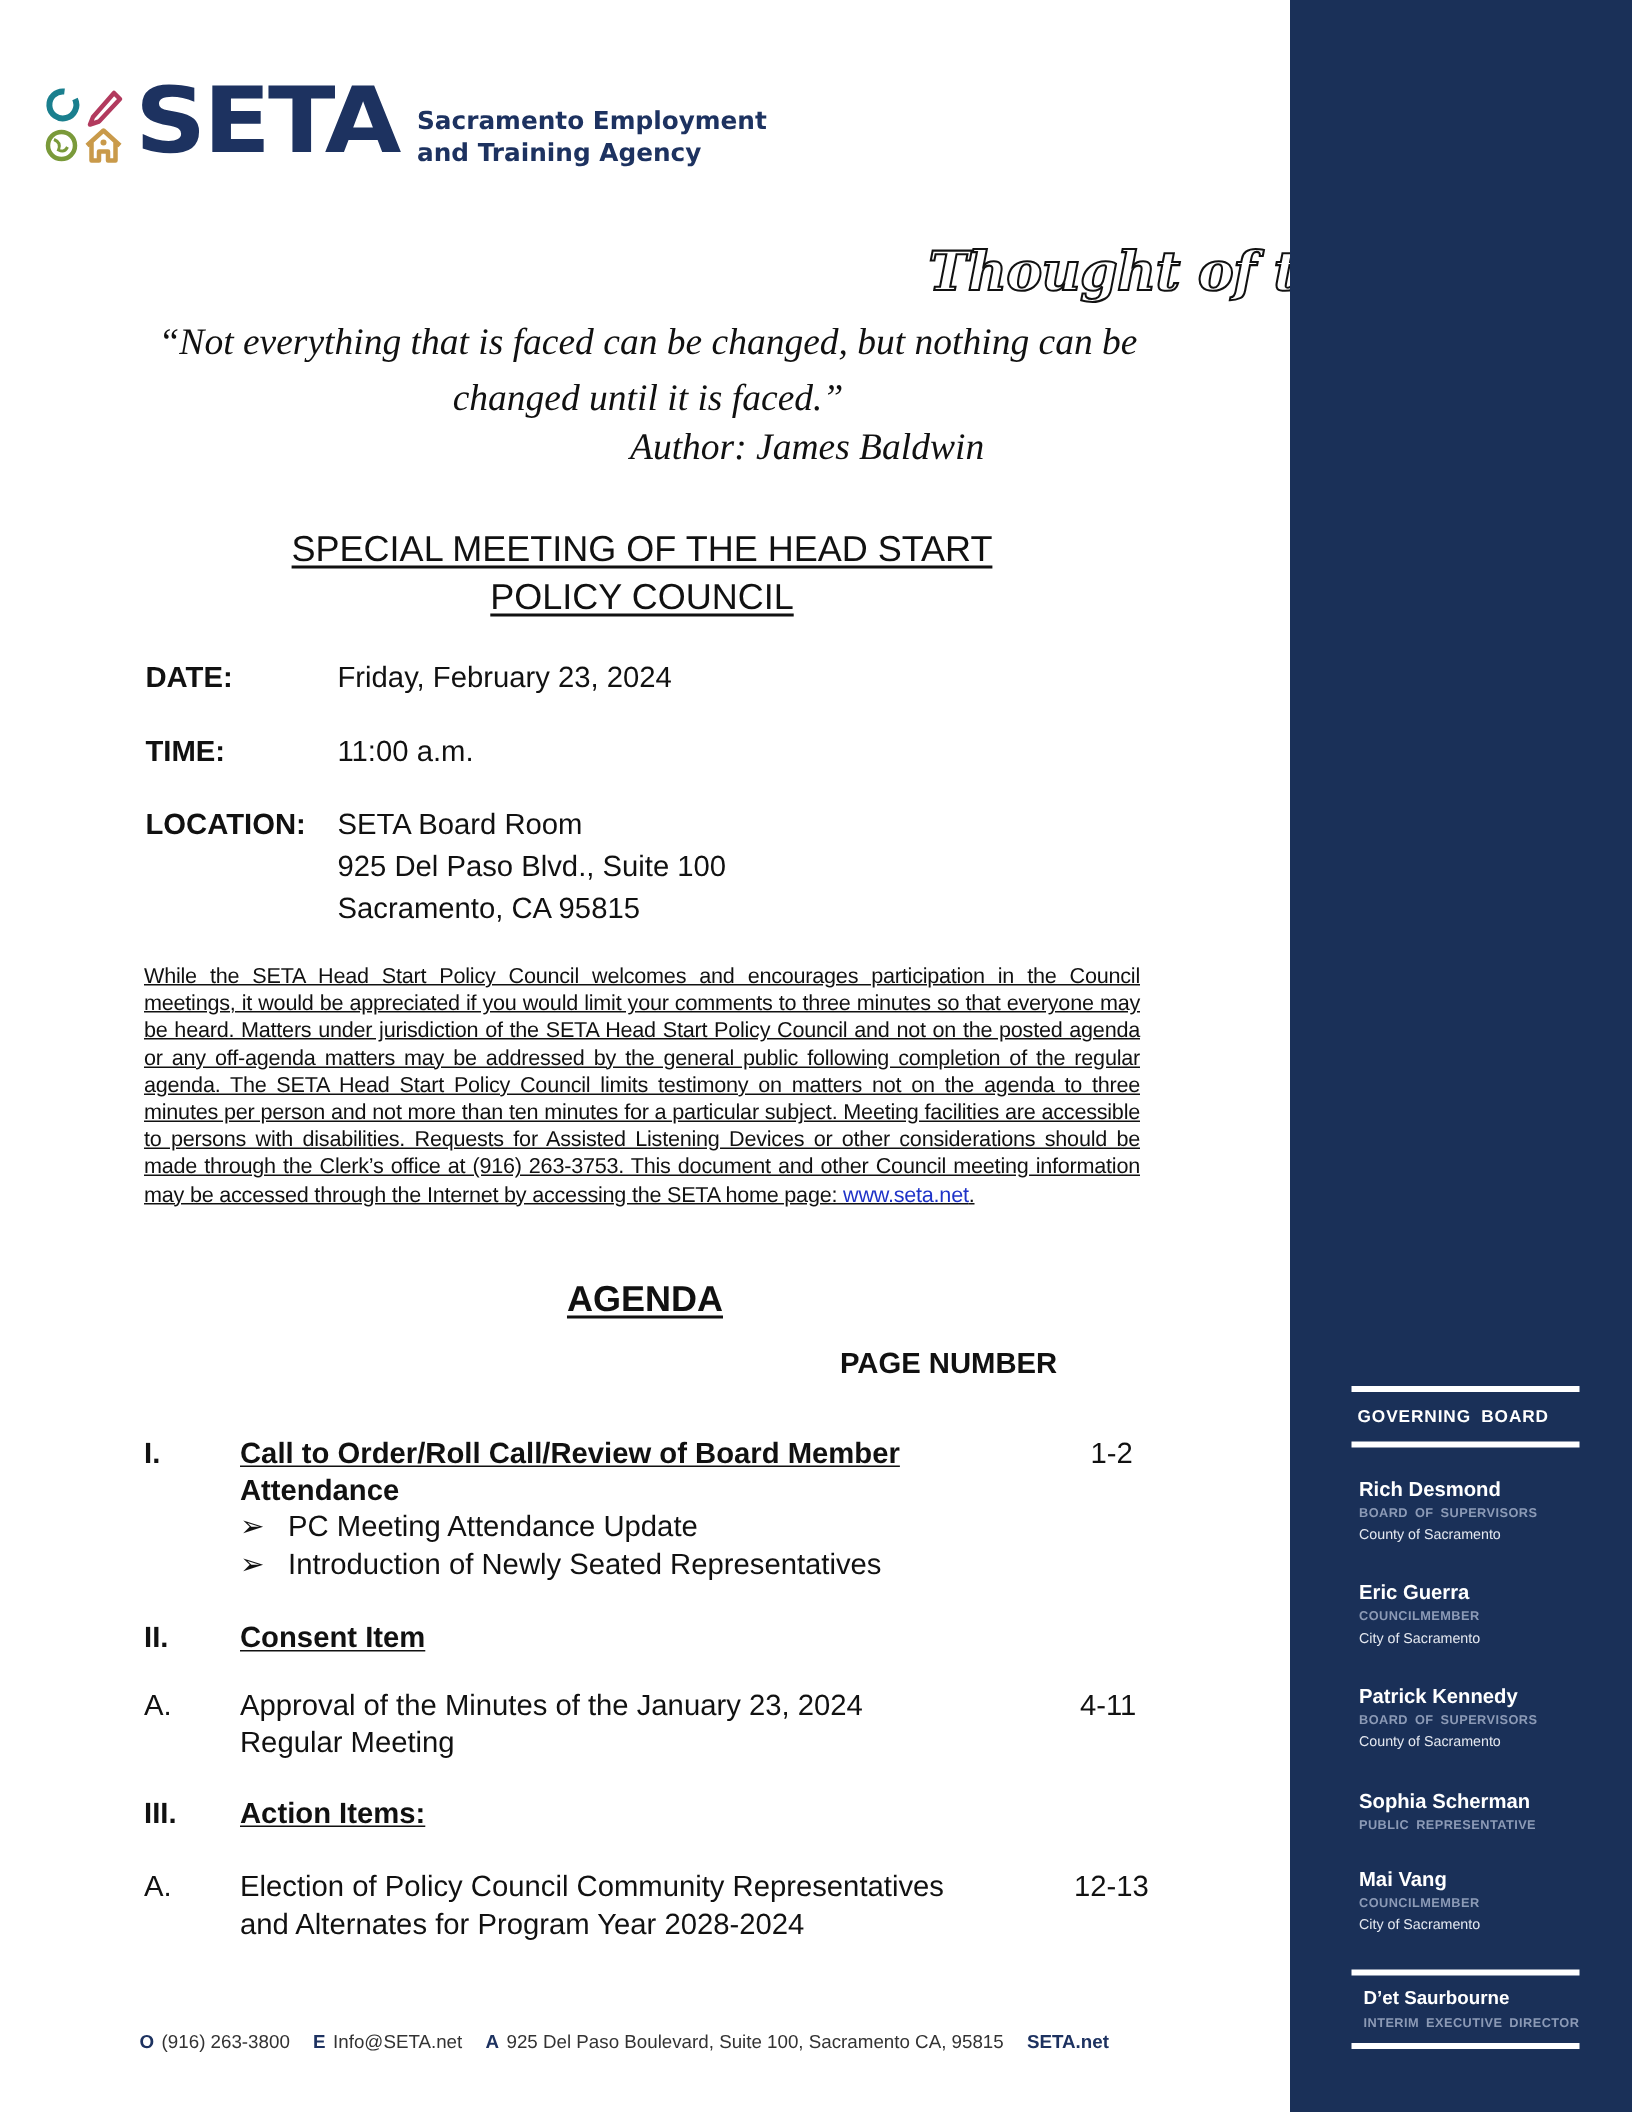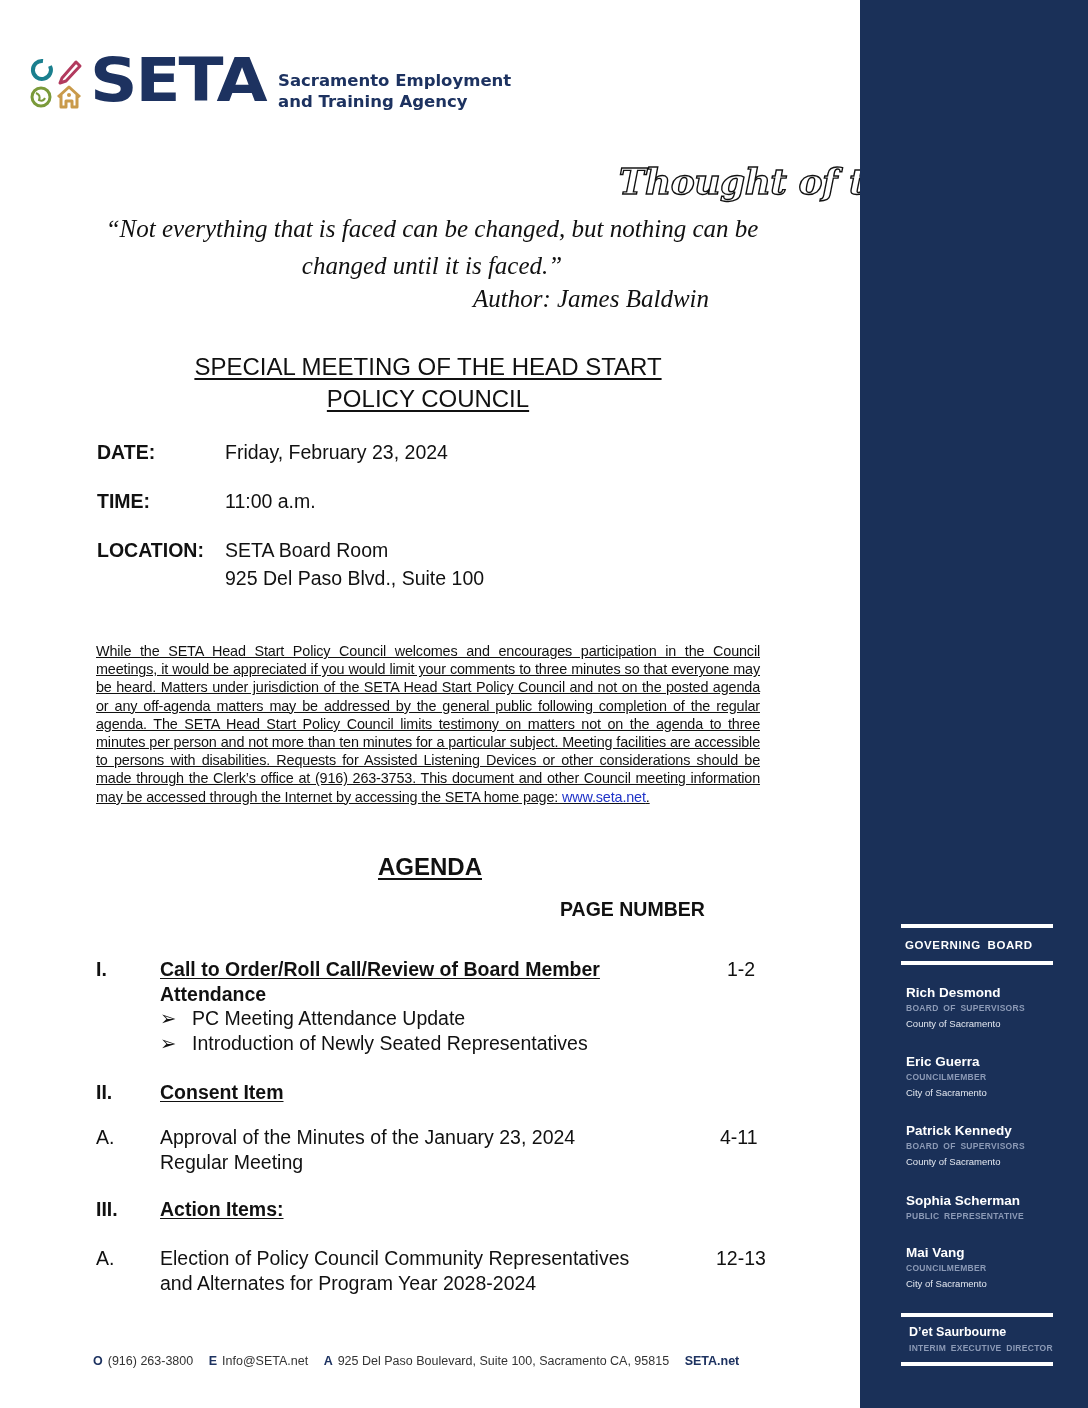--- a/index.html
+++ b/index.html
@@ -12,21 +12,21 @@
   .logo-word { left:90px; top:48px; font-family:"DejaVu Sans", sans-serif; font-weight:bold; font-size:66px;
                letter-spacing:-2px; color:#1d3260; line-height:72px; transform:scaleY(0.92); transform-origin:top left; }
   .logo-sub { left:278px; top:70px; font-family:"DejaVu Sans", sans-serif; font-weight:bold; font-size:16.5px; line-height:21px;
               color:#1d3260; }
 
   
   .thought-title { left:0; width:1012px; top:160px; text-align:right; font-family:"DejaVu Serif", serif; font-style:italic;
                    font-weight:bold; font-size:36px; color:#fff; -webkit-text-stroke:1.4px #111; letter-spacing:-0.5px; }
   .quote { left:96px; width:672px; top:210px; text-align:center; font-family:"Liberation Serif", serif; font-style:italic;
            font-size:25px; line-height:37px; color:#111; }
-  .author { left:420px; width:342px; top:285px; text-align:center; font-family:"Liberation Serif", serif; font-style:italic;
+  .author { left:420px; width:342px; top:285px; text-align:left; font-family:"Liberation Serif", serif; font-style:italic;
             font-size:25px; color:#111; }
 
   
   .meeting-title { left:96px; width:664px; top:351px; text-align:center; font-weight:normal; font-size:24px; line-height:32px; }
   .meeting-title span { text-decoration:underline; text-underline-offset:3px; }
 
   
   .info-label { left:97px; font-weight:bold; font-size:19.5px; }
   .info-val { left:225px; font-size:19.5px; line-height:28px; }
 
@@ -98,20 +98,21 @@
 </div>
 
 <div class="abs info-label" style="top:441px">DATE:</div>
 <div class="abs info-val" style="top:438px">Friday, February 23, 2024</div>
 <div class="abs info-label" style="top:490px">TIME:</div>
 <div class="abs info-val" style="top:487px">11:00 a.m.</div>
 <div class="abs info-label" style="top:539px">LOCATION:</div>
 <div class="abs info-val" style="top:536px">
   <div>SETA Board Room</div>
   <div>925 Del Paso Blvd., Suite 100</div>
+  <div>Sacramento, CA 95815</div>
 </div>
 
 <div class="abs disclaimer"><span>While the SETA Head Start Policy Council welcomes and encourages participation in the Council meetings, it would be appreciated if you would limit your comments to three minutes so that everyone may be heard. Matters under jurisdiction of the SETA Head Start Policy Council and not on the posted agenda or any off-agenda matters may be addressed by the general public following completion of the regular agenda. The SETA Head Start Policy Council limits testimony on matters not on the agenda to three minutes per person and not more than ten minutes for a particular subject. Meeting facilities are accessible to persons with disabilities. Requests for Assisted Listening Devices or other considerations should be made through the Clerk’s office at (916) 263-3753. This document and other Council meeting information may be accessed through the Internet by accessing the SETA home page: </span><a>www.seta.net</a><span>.</span></div>
 
 <div class="abs agenda-title">AGENDA</div>
 <div class="abs page-number-head">PAGE NUMBER</div>
 
 <div class="abs ag-num b" style="top:958px">I.</div>
 <div class="abs ag-text b" style="top:957px">
   <div>Call to Order/Roll Call/Review of Board Member</div>

